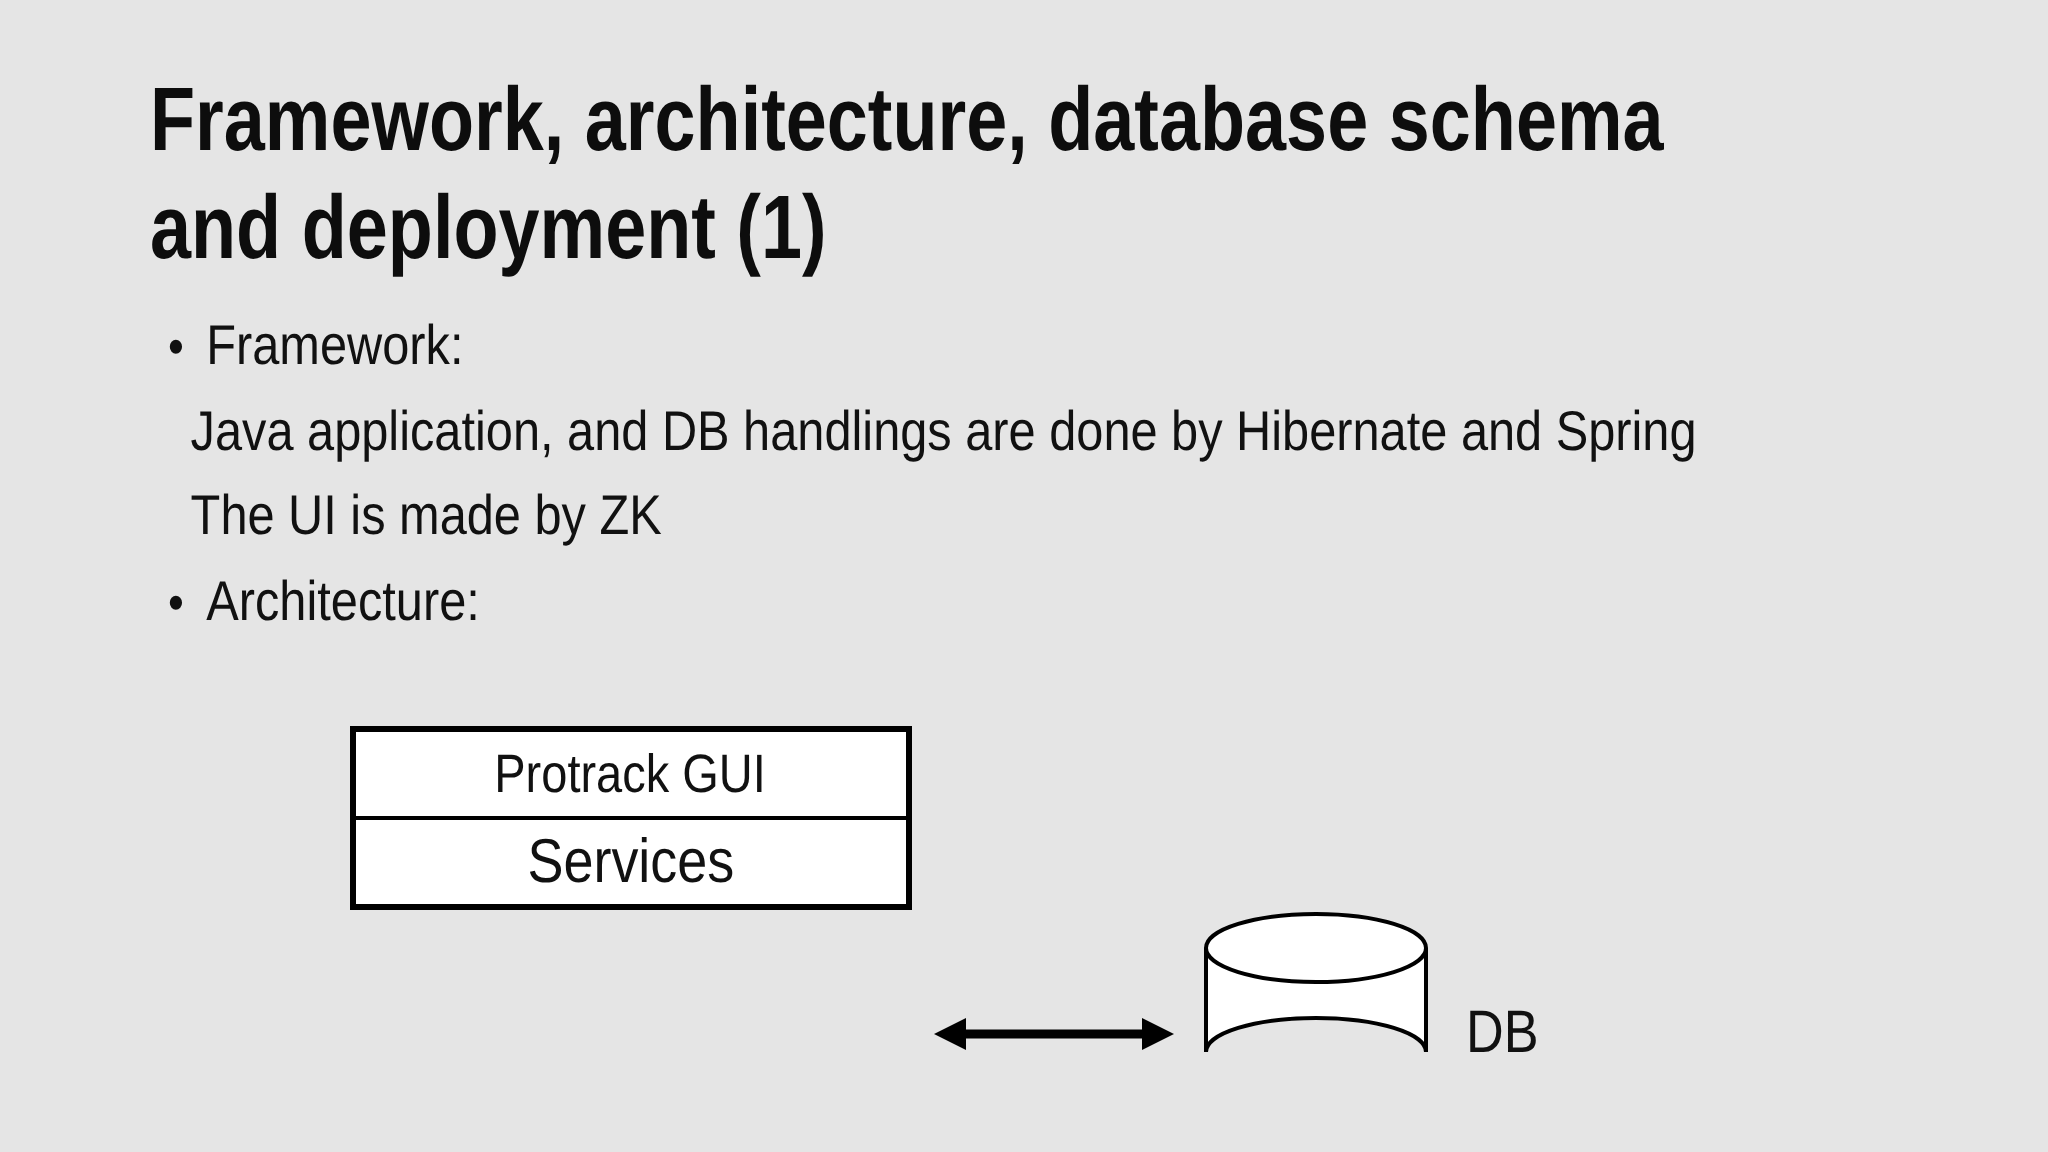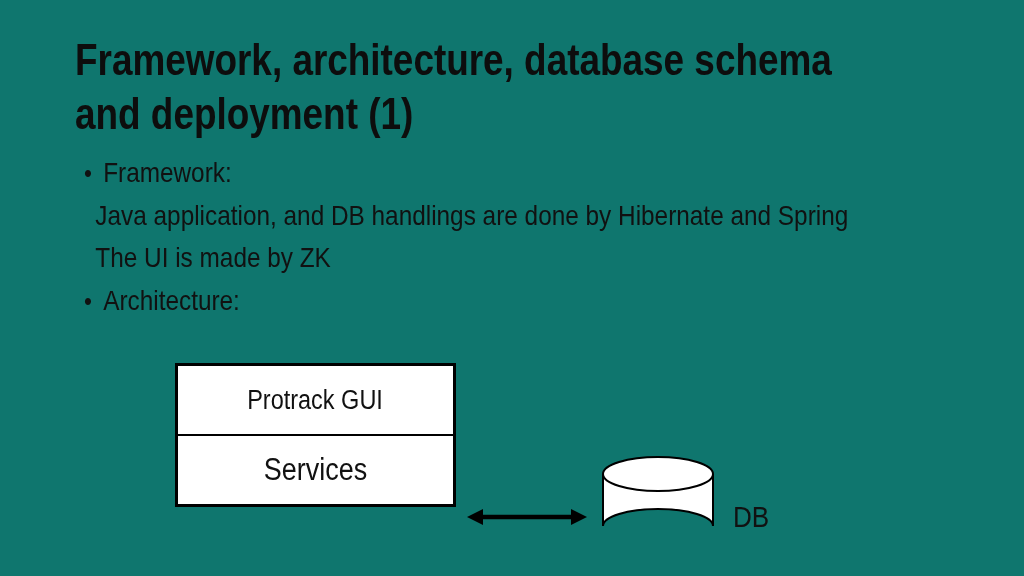--- a/index.html
+++ b/index.html
@@ -8,21 +8,21 @@
     width: 1024px;
     height: 576px;
     overflow: hidden;
     background: #ffffff;
     font-family: "Liberation Sans", sans-serif;
   }
   .slide {
     position: relative;
     width: 1024px;
     height: 576px;
-    background: #0f766e;
+    background: #e5e5e5;
     color: #0d0d0d;
   }
   
   .title {
     position: absolute;
     left: 75px;
     top: 33px;
     margin: 0;
     font-size: 45px;
     font-weight: bold;
@@ -56,21 +56,21 @@
   
   .stack {
     position: absolute;
     left: 175px;
     top: 363px;
     width: 275px;
     border: 3px solid #000000;
     background: #ffffff;
   }
   .layer {
-    height: 68px;
+    height: 42px;
     display: flex;
     align-items: center;
     justify-content: center;
   }
   .layer + .layer { border-top: 2px solid #000000; text-align: center; }
   .layer span {
     display: inline-block;
     transform: scaleX(0.87);
     white-space: nowrap;
     color: #111111;

